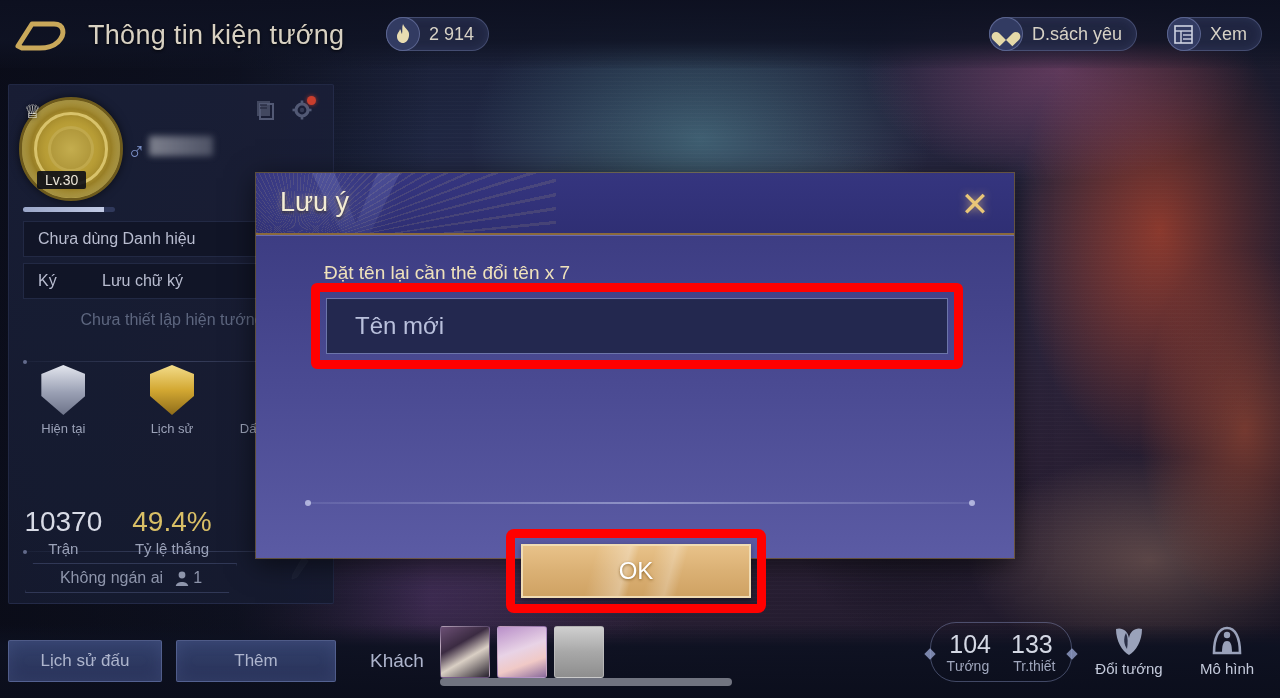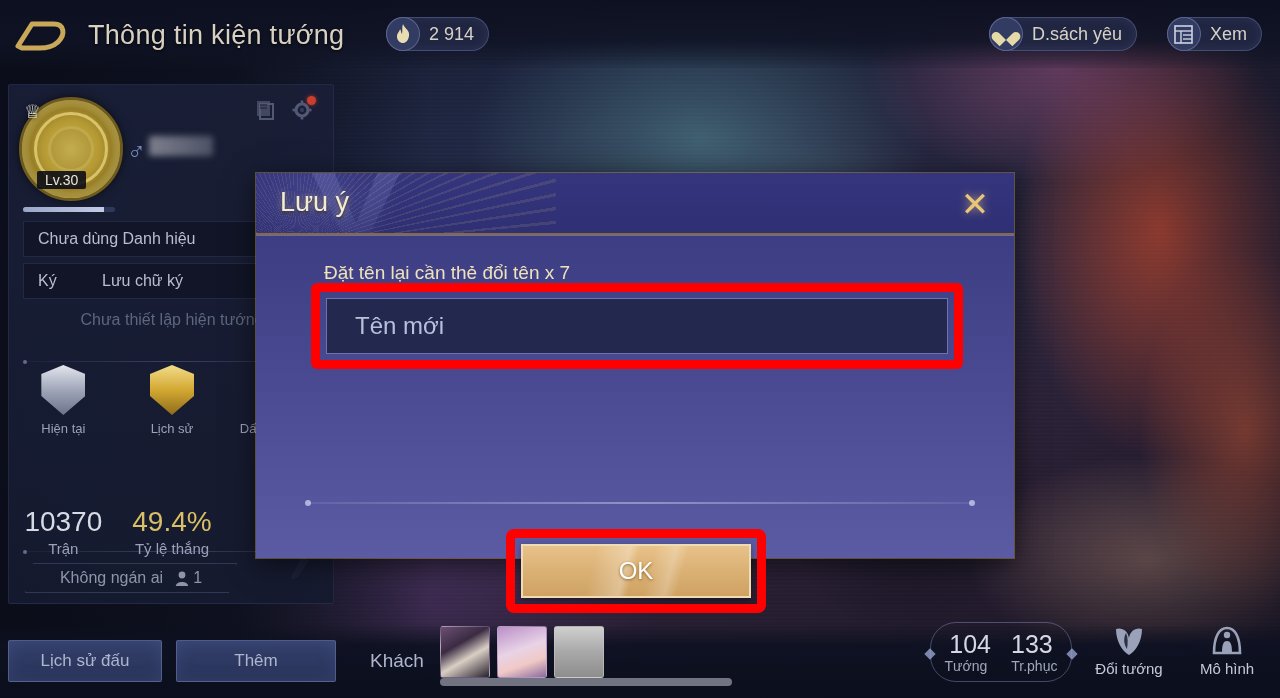--- a/index.html
+++ b/index.html
@@ -532,21 +532,21 @@
 
   <div class="counter-frame">
     <div class="counter-dot" style="left:-5px;"></div>
     <div class="counter-dot" style="right:-5px;"></div>
     <div class="counter-nums">
       <span>104</span>
       <span>133</span>
     </div>
     <div class="counter-lbls">
       <span>Tướng</span>
-      <span>Tr.phục</span>
+      <span>Tr.thiết</span>
     </div>
   </div>
 
   <div class="bottom-action" id="act-change">
     <div class="bi">
       <svg width="34" height="32" viewBox="0 0 34 32">
         <path d="M4 4 C10 2 16 6 17 13 C18 6 24 2 30 4 C30 16 24 26 17 30 C10 26 4 16 4 4 Z" fill="#9aa2ba"></path>
         <path d="M14 8 C16 12 16 18 15 24 C12 20 11 13 14 8 Z" fill="#2b3047"></path>
       </svg>
     </div>

